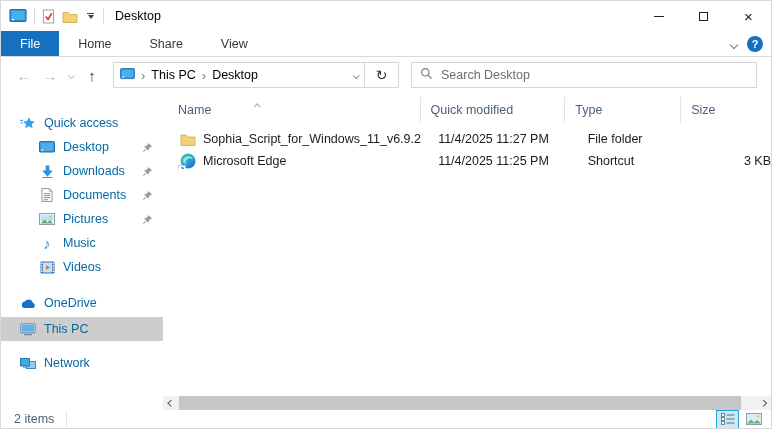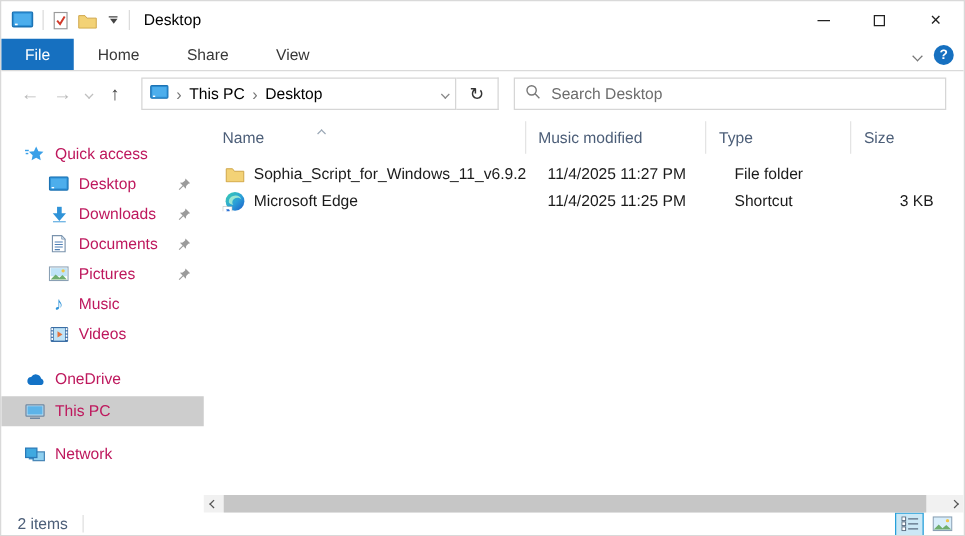--- a/index.html
+++ b/index.html
@@ -50,40 +50,40 @@
   .searchbox input { border:none; outline:none; width:100%; font:inherit; color:#222; background:transparent; }
   .searchbox input::placeholder { color:#6d6d6d; opacity:1; }
 
   
   .main { flex:1; display:flex; min-height:0; }
   .sidebar { width:162px; flex:0 0 auto; padding-top:18px; }
   .side-item { height:24px; display:flex; align-items:center; padding-left:18px; }
   .side-item.indent { padding-left:37px; }
   .side-item.selected { background:#cdcdcd; }
   .side-item .sicon { width:18px; display:flex; align-items:center; justify-content:center; flex:0 0 auto; }
-  .side-item .slabel { margin-left:7px; color:#be185d; white-space:nowrap; }
+  .side-item .slabel { margin-left:7px; color:#0369a1; white-space:nowrap; }
   .side-item .pin { margin-left:auto; margin-right:10px; display:flex; }
   .gap12 { height:12px; } .gap2 { height:2px; } .gap10 { height:10px; }
   .music-note { color:#2f93d8; font-size:15px; line-height:1; }
 
   
   .filearea { flex:1; position:relative; min-width:0; display:flex; flex-direction:column; }
   .flheader { display:flex; height:26px; align-items:flex-end; position:relative; color:#4c5e78; flex:0 0 auto; margin-top:4px; }
   .hcell { height:100%; display:flex; align-items:center; padding-left:10px; }
   .hcell.c-name { width:266px; padding-left:15px; }
   .hcell.c-date { width:150px; border-left:1px solid #e4e4e4; }
   .hcell.c-type { width:120px; border-left:1px solid #e4e4e4; }
   .hcell.c-size { width:94px;  border-left:1px solid #e4e4e4; }
   .sortcaret { position:absolute; left:92px; top:1px; color:#9aa7b5; }
   .frow { display:flex; height:22px; align-items:center; }
   .fcell { display:flex; align-items:center; white-space:nowrap; overflow:hidden; }
   .fcell.c-name { width:266px; padding-left:16px; gap:7px; }
   .fcell.c-date { width:150px; padding-left:10px; }
   .fcell.c-type { width:120px; padding-left:10px; }
-  .fcell.c-size { width:74px; justify-content:flex-end; padding-right:24px; }
+  .fcell.c-size { width:74px; justify-content:flex-end; padding-right:0; }
   .rows-wrap { margin-top:5px; }
   .icon16 { width:17px; height:16px; display:inline-flex; align-items:center; justify-content:center; position:relative; flex:0 0 auto; }
   .shortcut-ovl { position:absolute; left:-1px; bottom:-1px; width:8px; height:8px; }
 
   
   .hscroll { position:absolute; left:0; right:0; bottom:0; height:14px; background:#f1f1f1; display:flex; align-items:center; }
   .sarrow { width:16px; height:14px; display:flex; align-items:center; justify-content:center; color:#555; }
   .sthumb { height:14px; background:#c6c6c6; width:562px; }
   .strack-space { flex:1; }
 
@@ -317,21 +317,21 @@
             </svg>
         </span>
         <span class="slabel">Network</span>
       </div>
     </div>
 
     <div class="filearea">
       <div class="flheader">
         <span class="sortcaret"><span class="chev up sm"></span></span>
         <div class="hcell c-name">Name</div>
-        <div class="hcell c-date">Music modified</div>
+        <div class="hcell c-date">Quick modified</div>
         <div class="hcell c-type">Type</div>
         <div class="hcell c-size">Size</div>
       </div>
       <div class="rows-wrap">
         <div class="frow">
           <div class="fcell c-name">
             <span class="icon16">
               <svg width="16" height="13" viewBox="0 0 16 13">
                   <path d="M1 2 h5 l1.5 2 H15 v8.5 H1z" fill="#f3d276" stroke="#cfa64a" stroke-width="0.8"></path>
                 </svg>

